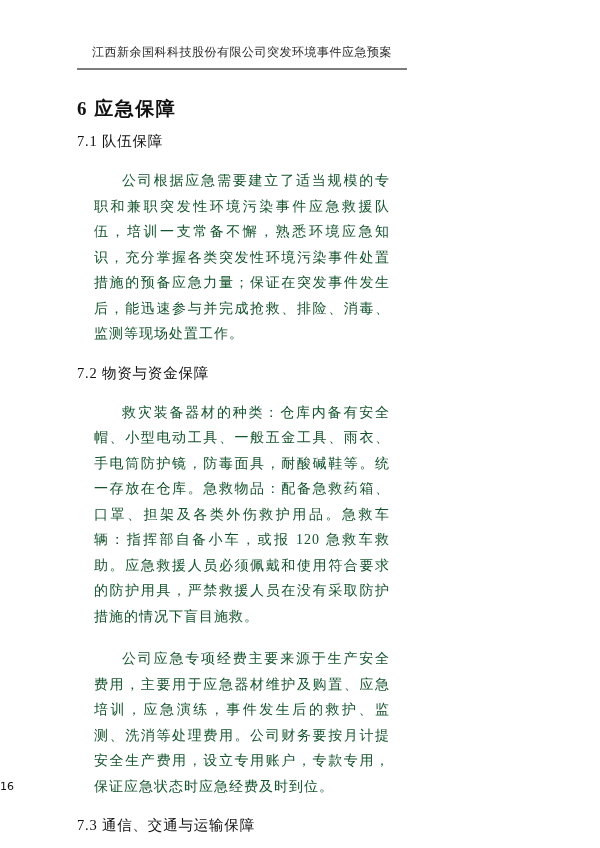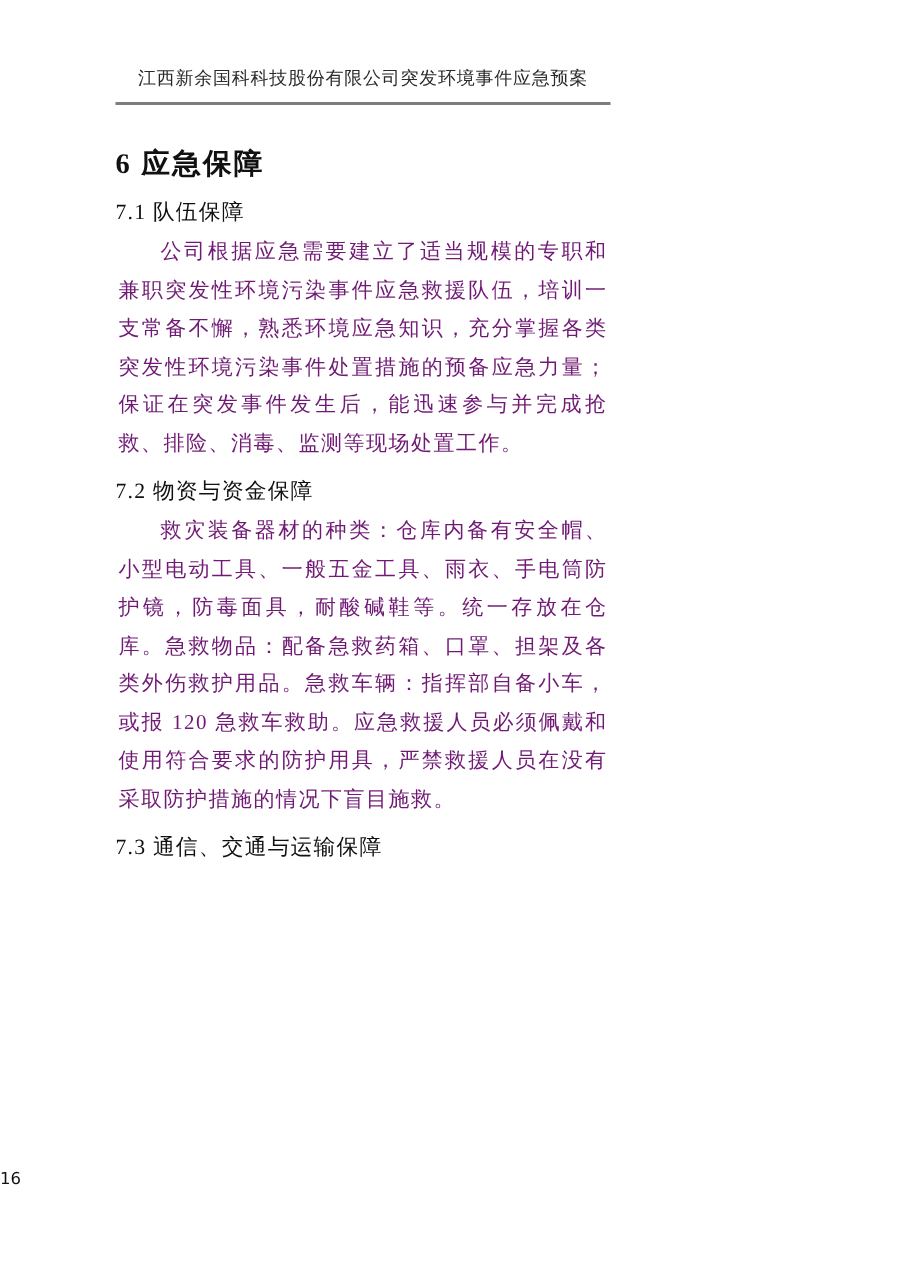--- a/index.html
+++ b/index.html
@@ -43,22 +43,22 @@
     margin: 9px 0 5px 0;
     color: #111;
   }
   .body-para {
     font-size: 14px;
     line-height: 25.5px;
     letter-spacing: 1px;
     text-align: justify;
     text-justify: inter-ideograph;
     text-indent: 2em;
-    margin: 2px;
-    color: #701a75;
+    margin: 17px;
+    color: #14532d;
   }
   .page-footer {
     position: absolute;
     left: 0;
     right: 0;
     top: 776px;
     text-align: left;
   }
   .page-number {
     font-size: 11px;
@@ -78,20 +78,21 @@
   <h1 class="chapter-title">6 应急保障</h1>
 
   <section>
     <h2 class="section-heading">7.1 队伍保障</h2>
     <p class="body-para">公司根据应急需要建立了适当规模的专职和兼职突发性环境污染事件应急救援队伍，培训一支常备不懈，熟悉环境应急知识，充分掌握各类突发性环境污染事件处置措施的预备应急力量；保证在突发事件发生后，能迅速参与并完成抢救、排险、消毒、监测等现场处置工作。</p>
   </section>
 
   <section>
     <h2 class="section-heading">7.2 物资与资金保障</h2>
     <p class="body-para">救灾装备器材的种类：仓库内备有安全帽、小型电动工具、一般五金工具、雨衣、手电筒防护镜，防毒面具，耐酸碱鞋等。统一存放在仓库。急救物品：配备急救药箱、口罩、担架及各类外伤救护用品。急救车辆：指挥部自备小车，或报 120 急救车救助。应急救援人员必须佩戴和使用符合要求的防护用具，严禁救援人员在没有采取防护措施的情况下盲目施救。</p>
+    <p class="body-para">公司应急专项经费主要来源于生产安全费用，主要用于应急器材维护及购置、应急培训，应急演练，事件发生后的救护、监测、洗消等处理费用。公司财务要按月计提安全生产费用，设立专用账户，专款专用，保证应急状态时应急经费及时到位。</p>
   </section>
 
   <section>
     <h2 class="section-heading">7.3 通信、交通与运输保障</h2>
   </section>
 
   <div class="page-footer">
     <span class="page-number">16</span>
   </div>
 

